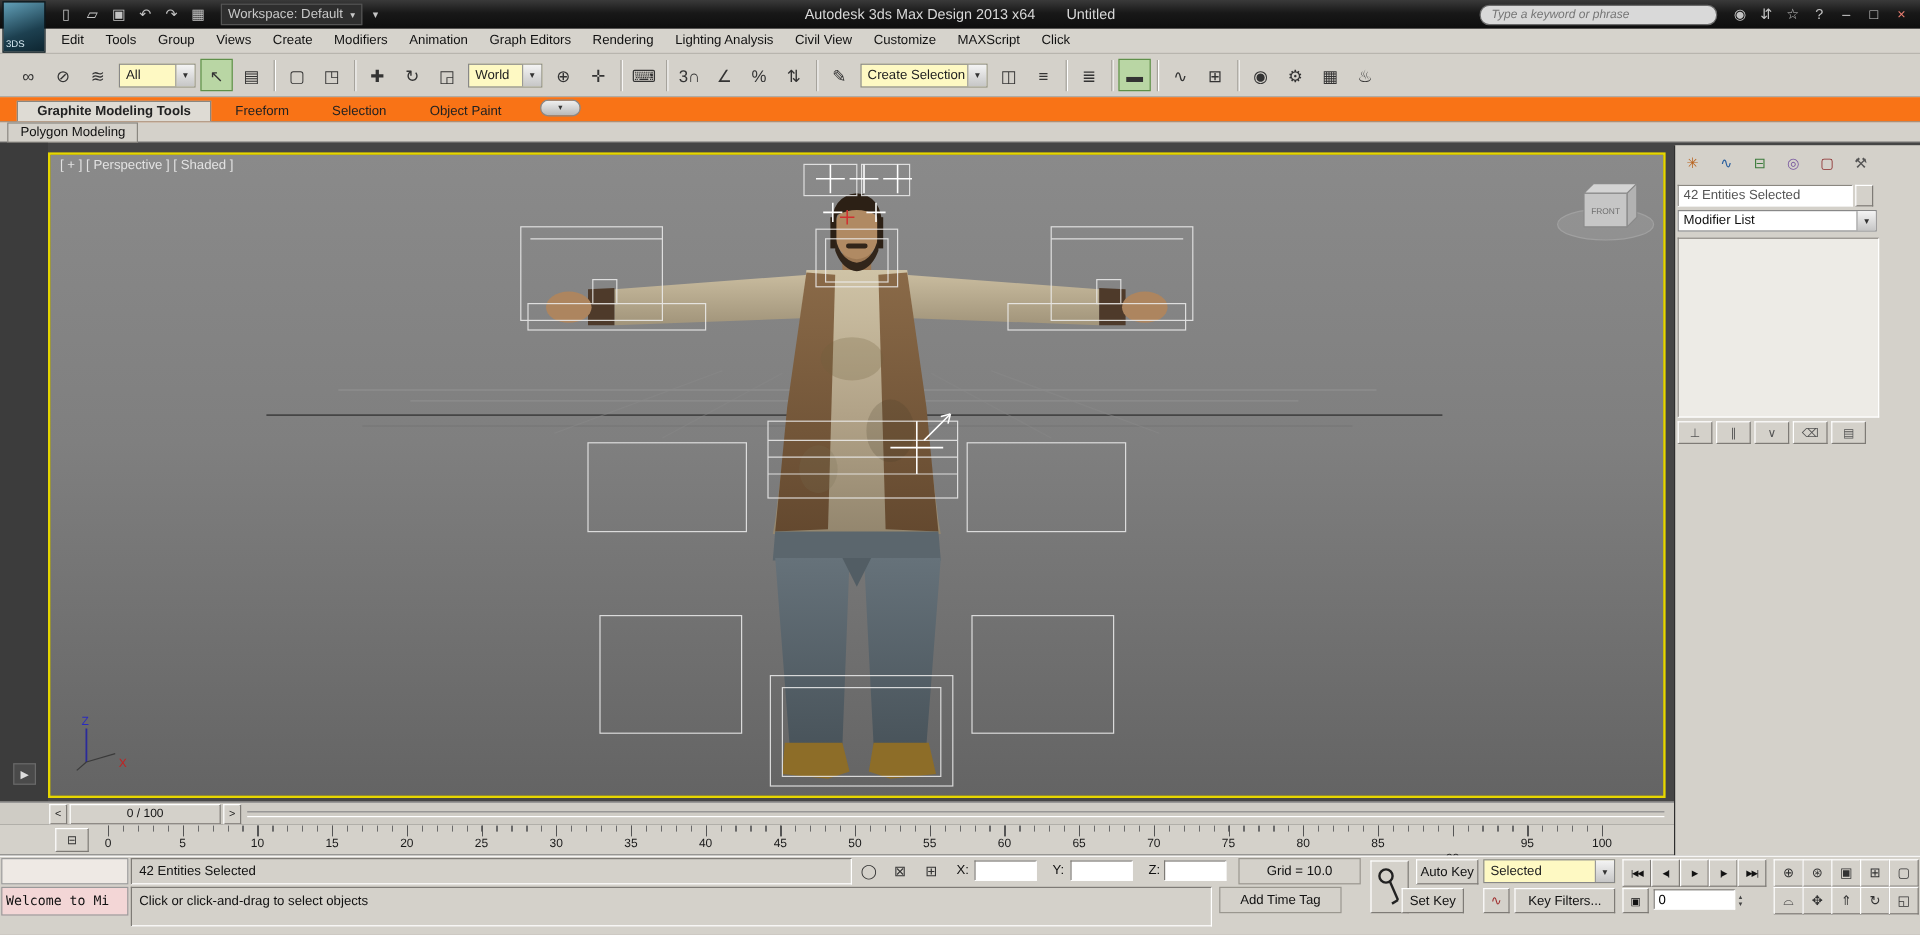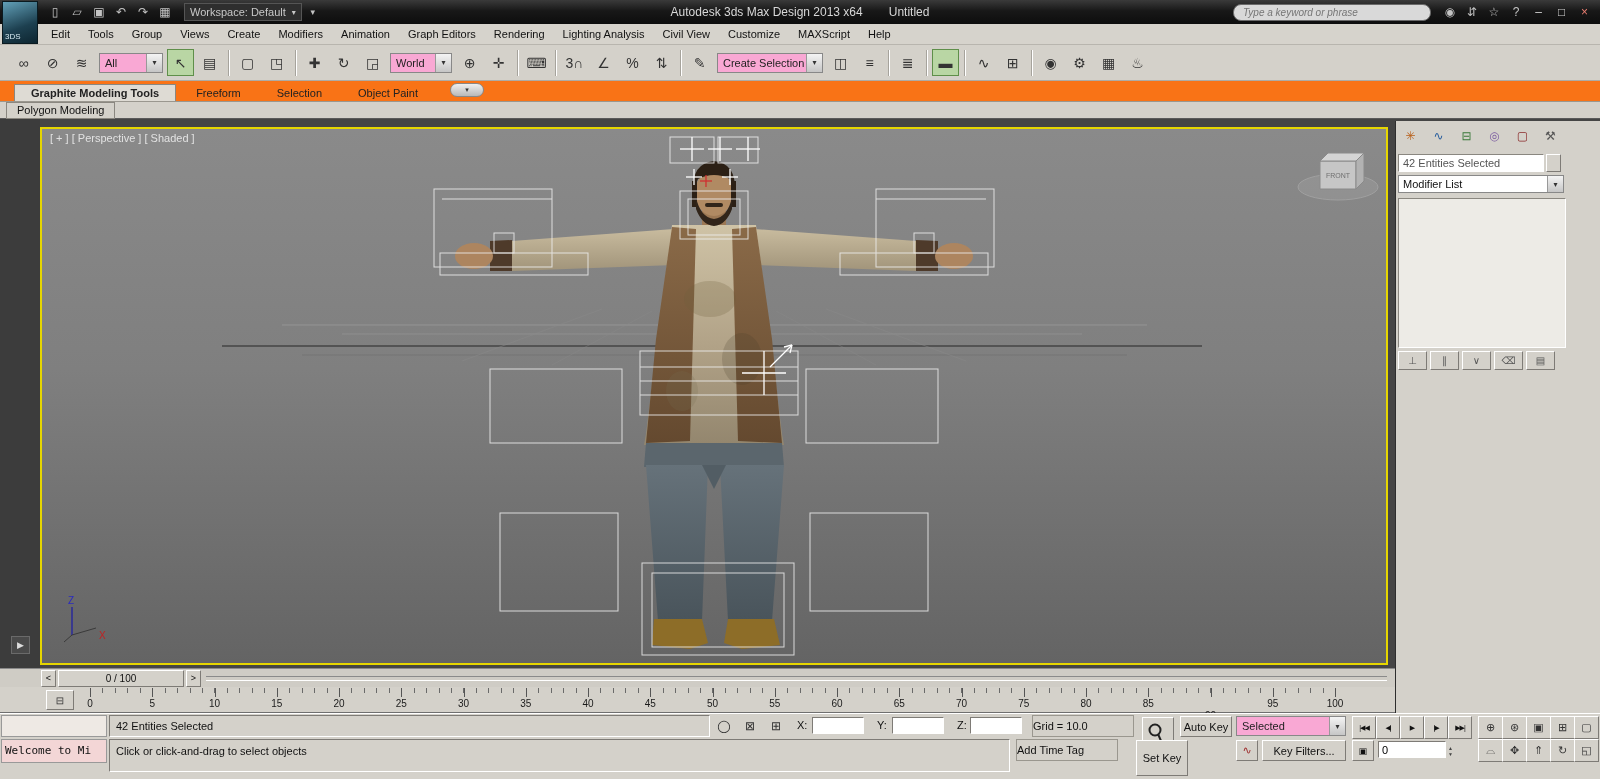--- a/index.html
+++ b/index.html
@@ -17,21 +17,21 @@
   .winbtn{width:23px;height:18px;display:flex;align-items:center;justify-content:center;color:#d0d0d0;font-size:12px}
   .winbtn.close{color:#e87d70}
   
   .menubar{position:absolute;top:24px;left:0;width:1600px;height:21px;background:#d6d3cc;border-bottom:1px solid #b8b5ae;display:flex;align-items:flex-start;padding-left:42px;box-sizing:border-box}
   .menu-item{padding:0 9px;height:21px;line-height:21px;color:#111;white-space:nowrap}
   
   .maintoolbar{position:absolute;top:45px;left:0;width:1600px;height:36px;background:#d4d1ca;border-bottom:1px solid #aeaba4;display:flex;align-items:center;padding-left:9px;box-sizing:border-box}
   .tb-btn{width:25px;height:25px;margin:0 1px;display:flex;align-items:center;justify-content:center;font-size:14px;color:#333;border:1px solid transparent;flex:0 0 auto}
   .tb-btn.active{background:#b9d6a4;border:1px solid #5f8f4a}
   .tb-sep{width:1px;height:26px;background:#a6a39c;margin:0 4px;box-shadow:1px 0 0 #fff;flex:0 0 auto}
-  .tb-dd{height:20px;background:#f9a8d4;border:1px solid #888;display:flex;align-items:center;margin:0 3px;padding-left:5px;font-size:11px;color:#222;flex:0 0 auto;box-sizing:border-box}
+  .tb-dd{height:20px;background:#fef9c3;border:1px solid #888;display:flex;align-items:center;margin:0 3px;padding-left:5px;font-size:11px;color:#222;flex:0 0 auto;box-sizing:border-box}
   .dd-text{white-space:nowrap;overflow:hidden;flex:1}
   .dd-arrow{width:15px;height:100%;background:linear-gradient(#f4f4f4,#c6c6c6);border-left:1px solid #999;display:flex;align-items:center;justify-content:center;font-size:8px;color:#333;flex:0 0 auto}
   
   .ribbon-tabs{position:absolute;top:81px;left:0;width:1600px;height:21px;background:#f97316;display:flex;align-items:flex-end;padding-left:14px;box-sizing:border-box;border-bottom:1px solid #9a978f}
   .rtab{padding:2px 16px;margin-right:4px;color:#222;white-space:nowrap}
   .rtab.active{background:#dedbd4;border:1px solid #8a8780;border-bottom:none;font-weight:bold}
   .ribbon-pill{width:32px;height:12px;border:1px solid #888;border-radius:7px;margin:0 0 4px 12px;background:linear-gradient(#efefef,#b9b9b9);display:flex;align-items:center;justify-content:center;font-size:7px;color:#333;gap:3px}
   .subtab-row{position:absolute;top:102px;left:0;width:1600px;height:17px;background:#d4d1ca;border-bottom:1px solid #5a5a5a;box-sizing:border-box}
   .subtab{position:absolute;left:6px;top:0;height:15px;padding:0 10px;border:1px solid #8a8780;background:#d4d1ca;line-height:15px;white-space:nowrap}
   
@@ -54,21 +54,21 @@
   .ruler-num{position:absolute;top:11px;transform:translateX(-50%);font-size:10px;color:#1a1a1a}
   .ruler-btn{position:absolute;left:46px;top:3px;width:26px;height:18px;display:flex;align-items:center;justify-content:center;font-size:10px;color:#333}
   
   .statusbar{position:absolute;left:0;top:713px;width:1600px;height:66px;background:#d4d1ca;border-top:1px solid #ffffff}
   .sb{position:absolute;box-sizing:border-box;font-size:11px}
   .listener-top{left:1px;top:1px;width:106px;height:22px;background:#eee9e4;border:1px solid #999}
   .listener-bottom{left:1px;top:25px;width:106px;height:24px;background:#f3d6d6;border:1px solid #999;font-family:"DejaVu Sans Mono",monospace;font-size:11px;line-height:22px;padding-left:3px;color:#111;overflow:hidden;white-space:nowrap}
   .statfield{line-height:20px;padding-left:6px;overflow:hidden;white-space:nowrap}
   .mini-ic{width:20px;height:18px;display:flex;align-items:center;justify-content:center;font-size:12px;color:#333}
   .coord-input{width:52px;height:17px;border:1px solid;border-color:#7e7b76 #fff #fff #7e7b76;background:#fff;font-size:11px;padding:0 3px;font-family:"Liberation Sans",sans-serif;box-sizing:border-box}
-  .flatbox{border:1px solid #9a978f;line-height:20px;background:#d4d1ca}
+  .flatbox{border:1px solid #9a978f;text-align:center;line-height:20px;background:#d4d1ca}
   .sb-btn{display:flex;align-items:center;justify-content:center;font-size:11px}
   .pb-btn{width:22px;height:21px;display:flex;align-items:center;justify-content:center;font-size:7px;letter-spacing:-1px;margin-right:0;flex:0 0 auto}
   .playback{left:1352px;top:2px;display:flex}
   .navgrid{left:1478px;top:2px;display:grid;grid-template-columns:repeat(5,24px);grid-auto-rows:23px}
   .nav-btn{width:23px;height:21px;display:flex;align-items:center;justify-content:center;font-size:11px;color:#333}
   .statmini{left:714px;top:3px;display:flex;gap:6px}
   
   .cmdpanel{position:absolute;left:1395px;top:2px;width:205px;height:592px;background:#d4d1ca;border-left:1px solid #2e2e2e;box-sizing:border-box}
   .cp-tabs{display:flex;gap:5px;padding:6px 4px 6px 3px}
   .cp-tab{width:23px;height:18px;display:flex;align-items:center;justify-content:center;font-size:12px}
@@ -129,21 +129,21 @@
     <div class="menu-item">Views</div>
     <div class="menu-item">Create</div>
     <div class="menu-item">Modifiers</div>
     <div class="menu-item">Animation</div>
     <div class="menu-item">Graph Editors</div>
     <div class="menu-item">Rendering</div>
     <div class="menu-item">Lighting Analysis</div>
     <div class="menu-item">Civil View</div>
     <div class="menu-item">Customize</div>
     <div class="menu-item">MAXScript</div>
-    <div class="menu-item">Help</div>
+    <div class="menu-item">Click</div>
   </div>
 
 <div class="maintoolbar">
     <div class="tb-btn">∞</div>
     <div class="tb-btn">⊘</div>
     <div class="tb-btn">≋</div>
     <div class="tb-dd" style="width: 64px;">
       <span class="dd-text">All</span>
       <span class="dd-arrow">▾</span>
     </div>
@@ -428,21 +428,21 @@
   <div class="sb flatbox" style="left:1016px;top:25px;width:102px;height:22px">Add Time Tag</div>
 
   <div class="sb raised sb-btn" style="left:1142px;top:3px;width:32px;height:44px">
     <svg width="22" height="34">
         <circle cx="8" cy="8" r="5.5" fill="none" stroke="#222" stroke-width="2"></circle>
         <line x1="11" y1="12" x2="18" y2="28" stroke="#222" stroke-width="2"></line>
         <line x1="18" y1="28" x2="13" y2="31" stroke="#222" stroke-width="2"></line>
       </svg>
   </div>
   <div class="sb raised sb-btn" style="left:1180px;top:2px;width:52px;height:21px">Auto Key</div>
-  <div class="sb raised sb-btn" style="left:1136px;top:26px;width:52px;height:36px">Set Key</div>
+  <div class="sb raised sb-btn" style="left:1168px;top:26px;width:52px;height:21px">Set Key</div>
   <div class="sb tb-dd" style="position:absolute;left:1236px;top:2px;width:110px;height:20px;margin:0">
     <span class="dd-text">Selected</span>
     <span class="dd-arrow">▾</span>
   </div>
   <div class="sb raised sb-btn" style="left:1236px;top:26px;width:22px;height:21px;color:#a03030">∿</div>
   <div class="sb raised sb-btn" style="left:1262px;top:26px;width:84px;height:21px">Key Filters...</div>
 
   <div class="sb playback">
 
   <div class="pb-btn raised">|◀◀</div>

